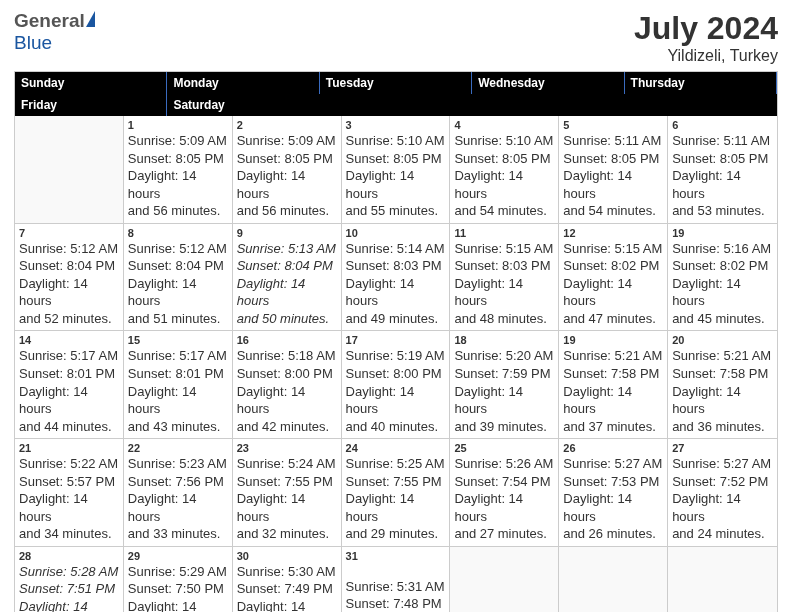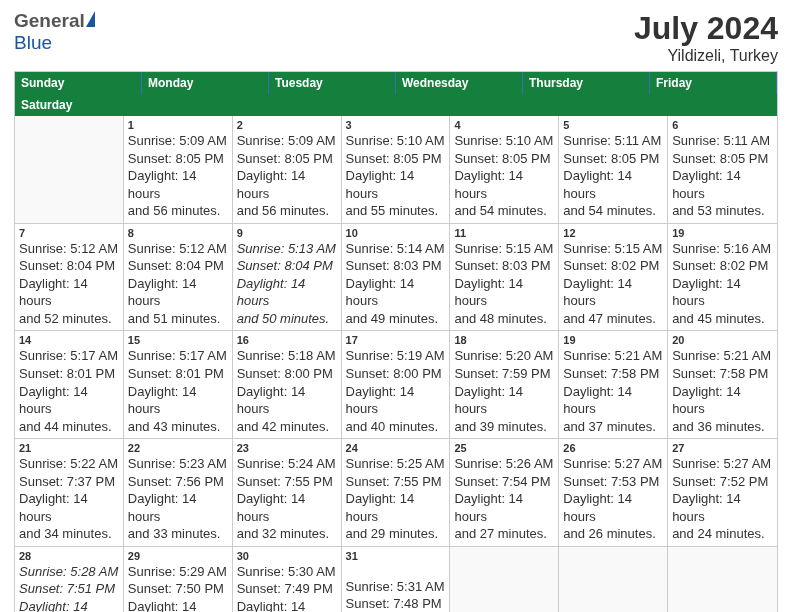--- a/index.html
+++ b/index.html
@@ -41,22 +41,22 @@
       color: #333;
     }
     .calendar {
       flex: 1;
       display: flex;
       flex-direction: column;
       border: 1px solid #ccc;
     }
     .cal-header {
       display: grid;
-      grid-template-columns: repeat(6, 1fr);
-      background: #15803d;
+      grid-template-columns: repeat(5, 1fr);
+      background: #000000;
     }
     .cal-header-cell {
       color: white;
       font-weight: bold;
       font-size: 12px;
       padding: 4px 6px;
       border-right: 1px solid #3a6bbf;
     }
     .cal-header-cell:last-child {
       border-right: none;
@@ -302,21 +302,21 @@
             <div class="cell-text" style="white-space: pre-line;">Sunrise: 5:21 AM
 Sunset: 7:58 PM
 Daylight: 14 hours
 and 36 minutes.</div>
           </div>
         </div>
         <div class="cal-row">
           <div class="cal-cell">
             <div class="day-num">21</div>
             <div class="cell-text" style="white-space: pre-line;">Sunrise: 5:22 AM
-Sunset: 7:37 PM
+Sunset: 5:57 PM
 Daylight: 14 hours
 and 34 minutes.</div>
           </div>
           <div class="cal-cell">
             <div class="day-num">22</div>
             <div class="cell-text" style="white-space: pre-line;">Sunrise: 5:23 AM
 Sunset: 7:56 PM
 Daylight: 14 hours
 and 33 minutes.</div>
           </div>

